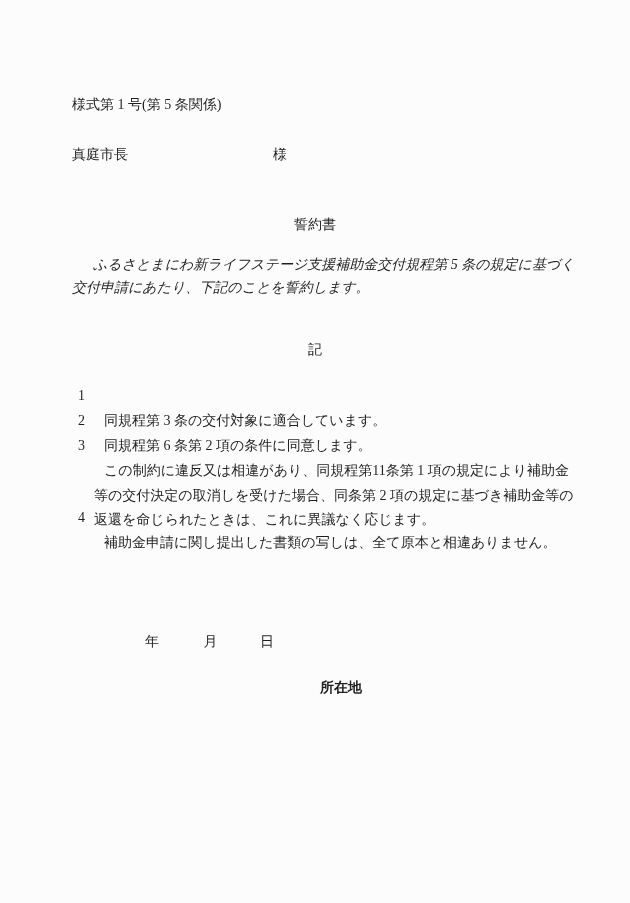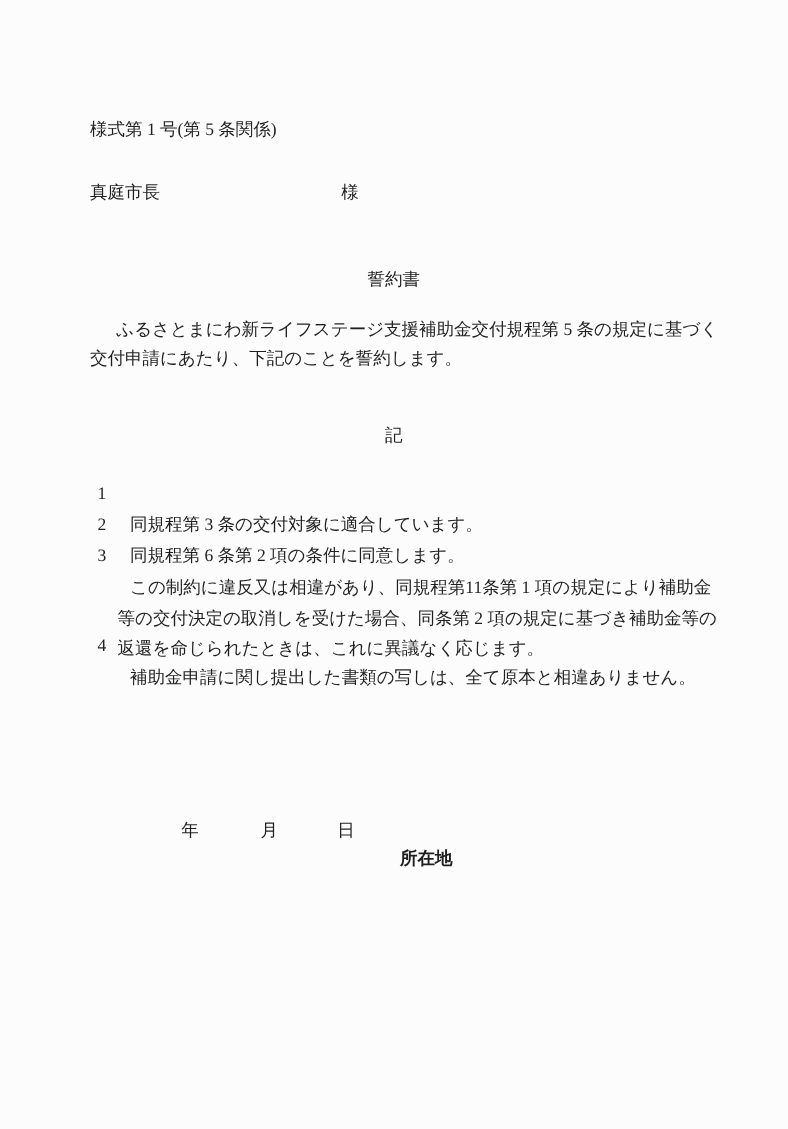--- a/index.html
+++ b/index.html
@@ -16,30 +16,31 @@
   .abs { position: absolute; line-height: 20px; }
   .form-number { left: 72px; top: 95px; }
   .addressee { left: 72px; top: 145px; }
   .addressee .honorific { margin-left: 145px; }
   .doc-title { left: 0; top: 215px; width: 630px; text-align: center; }
   .body-para {
     left: 72px; top: 253px; width: 505px;
     line-height: 23px;
     text-indent: 21px;
     white-space: pre-line;
+    font-style: italic;
   }
   .record-marker { left: 0; top: 340px; width: 630px; text-align: center; }
   .pledge-item { left: 94px; line-height: 24.5px; width: 490px; }
   .pledge-item .num { position: absolute; left: -16px; top: 0; width: 16px; }
   .pledge-item .txt { display: block; text-indent: 10px; white-space: pre-line; margin-top: 25px; }
   .item-1 { top: 384px; }
   .item-2 { top: 409px; }
   .item-3 { top: 434px; }
   .item-4 { top: 506px; }
-  .date-line { left: 145px; top: 656px; font-family: Liberation Mono, monospace; }
+  .date-line { left: 145px; top: 632px; }
   .date-line .month { margin-left: 41px; }
   .date-line .day { margin-left: 39px; }
   .sig-address { left: 320px; top: 678px; font-weight: bold; }
   .sig-representative { left: 319px; top: 769px; }
 </style>
 </head>
 <body>
 
 <div class="page">
 

